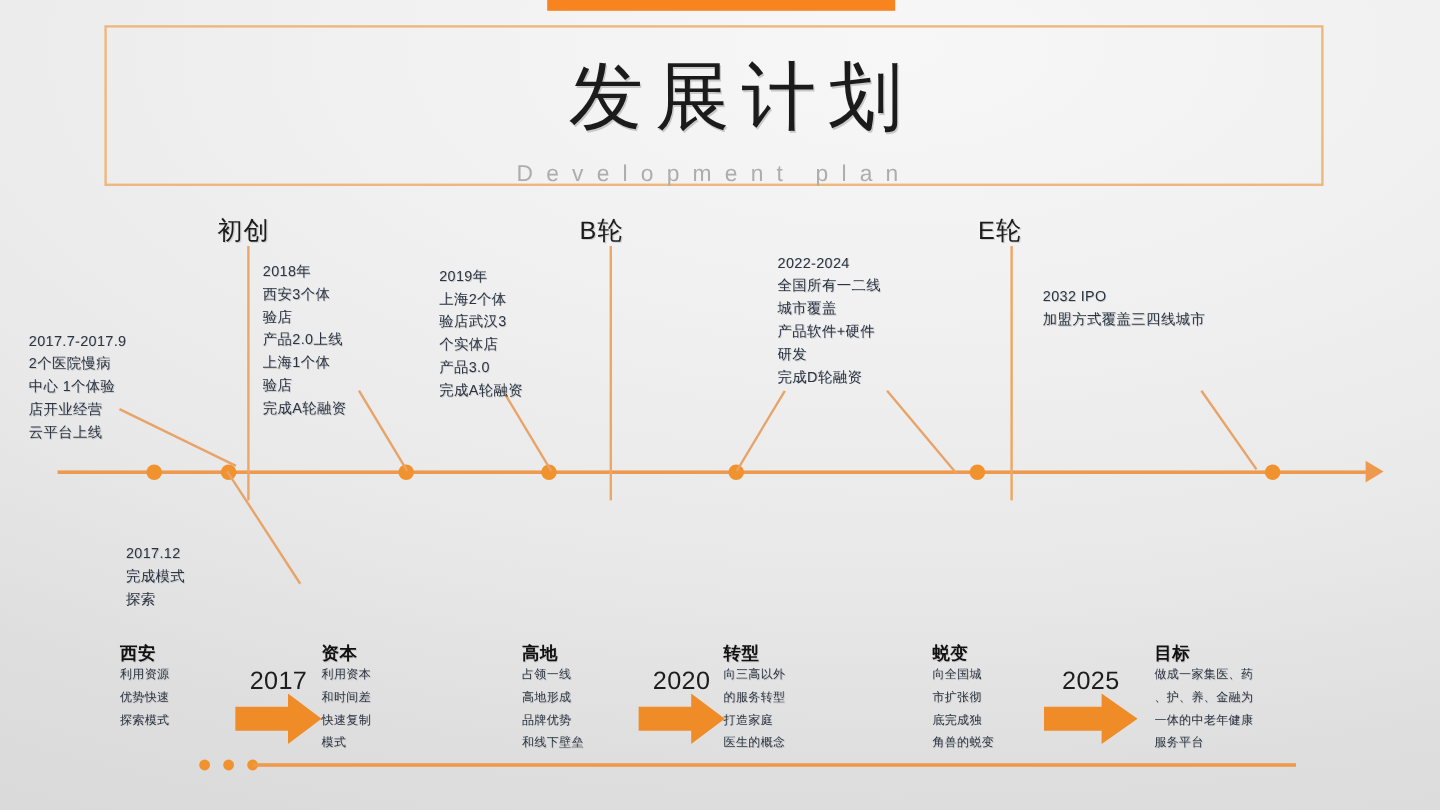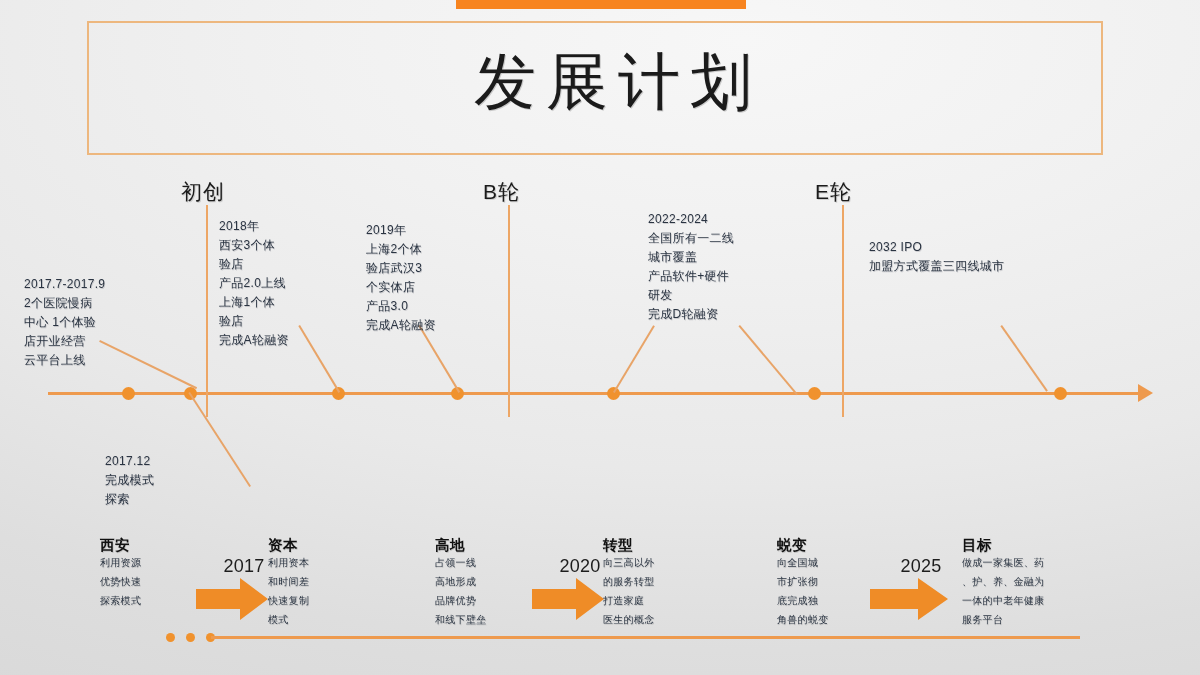--- a/index.html
+++ b/index.html
@@ -90,22 +90,22 @@
     text-shadow:.7px .7px 0 rgba(150,150,150,.4);
   }
   .chain-body{
     font-size:10px;color:#2a3442;line-height:19px;white-space:pre-line;
     letter-spacing:.3px;
     text-shadow:.7px .7px 0 rgba(150,150,150,.35);
     font-family:Liberation Mono, monospace;
   }
   .chain-arrow{position:absolute;top:0;}
   .chain-year{
-    position:absolute;top:20px;left:12px;width:100%;text-align:center;
-    font-size:18px;color:#1d1d1d;letter-spacing:.3px;
+    position:absolute;top:20px;left:0;width:100%;text-align:center;
+    font-size:21px;color:#1d1d1d;letter-spacing:.3px;
   }
   .arrow-shape{position:absolute;top:42px;left:0;}
 
   
   #rail{position:absolute;left:0;top:633px;width:1200px;height:10px;}
   #rail-line{
     position:absolute;left:211px;top:3px;width:869px;height:3px;background:#ee9a4e;
   }
   .rail-dot{
     position:absolute;top:0;width:9px;height:9px;border-radius:50%;background:#f0922e;
@@ -113,20 +113,21 @@
 </style>
 </head>
 <body>
 
 <div id="slide">
 
   <div id="topbar"></div>
 
   <div id="title-frame">
     <div id="title-main">发展计划</div>
+    <div id="title-sub">Development plan</div>
   </div>
 
   <div id="axis"></div>
   <div id="axis-head"></div>
 
   <div class="node-dot" style="left:128px"></div>
   <div class="node-dot" style="left:190px"></div>
   <div class="node-dot" style="left:338px"></div>
   <div class="node-dot" style="left:457px"></div>
   <div class="node-dot" style="left:613px"></div>

